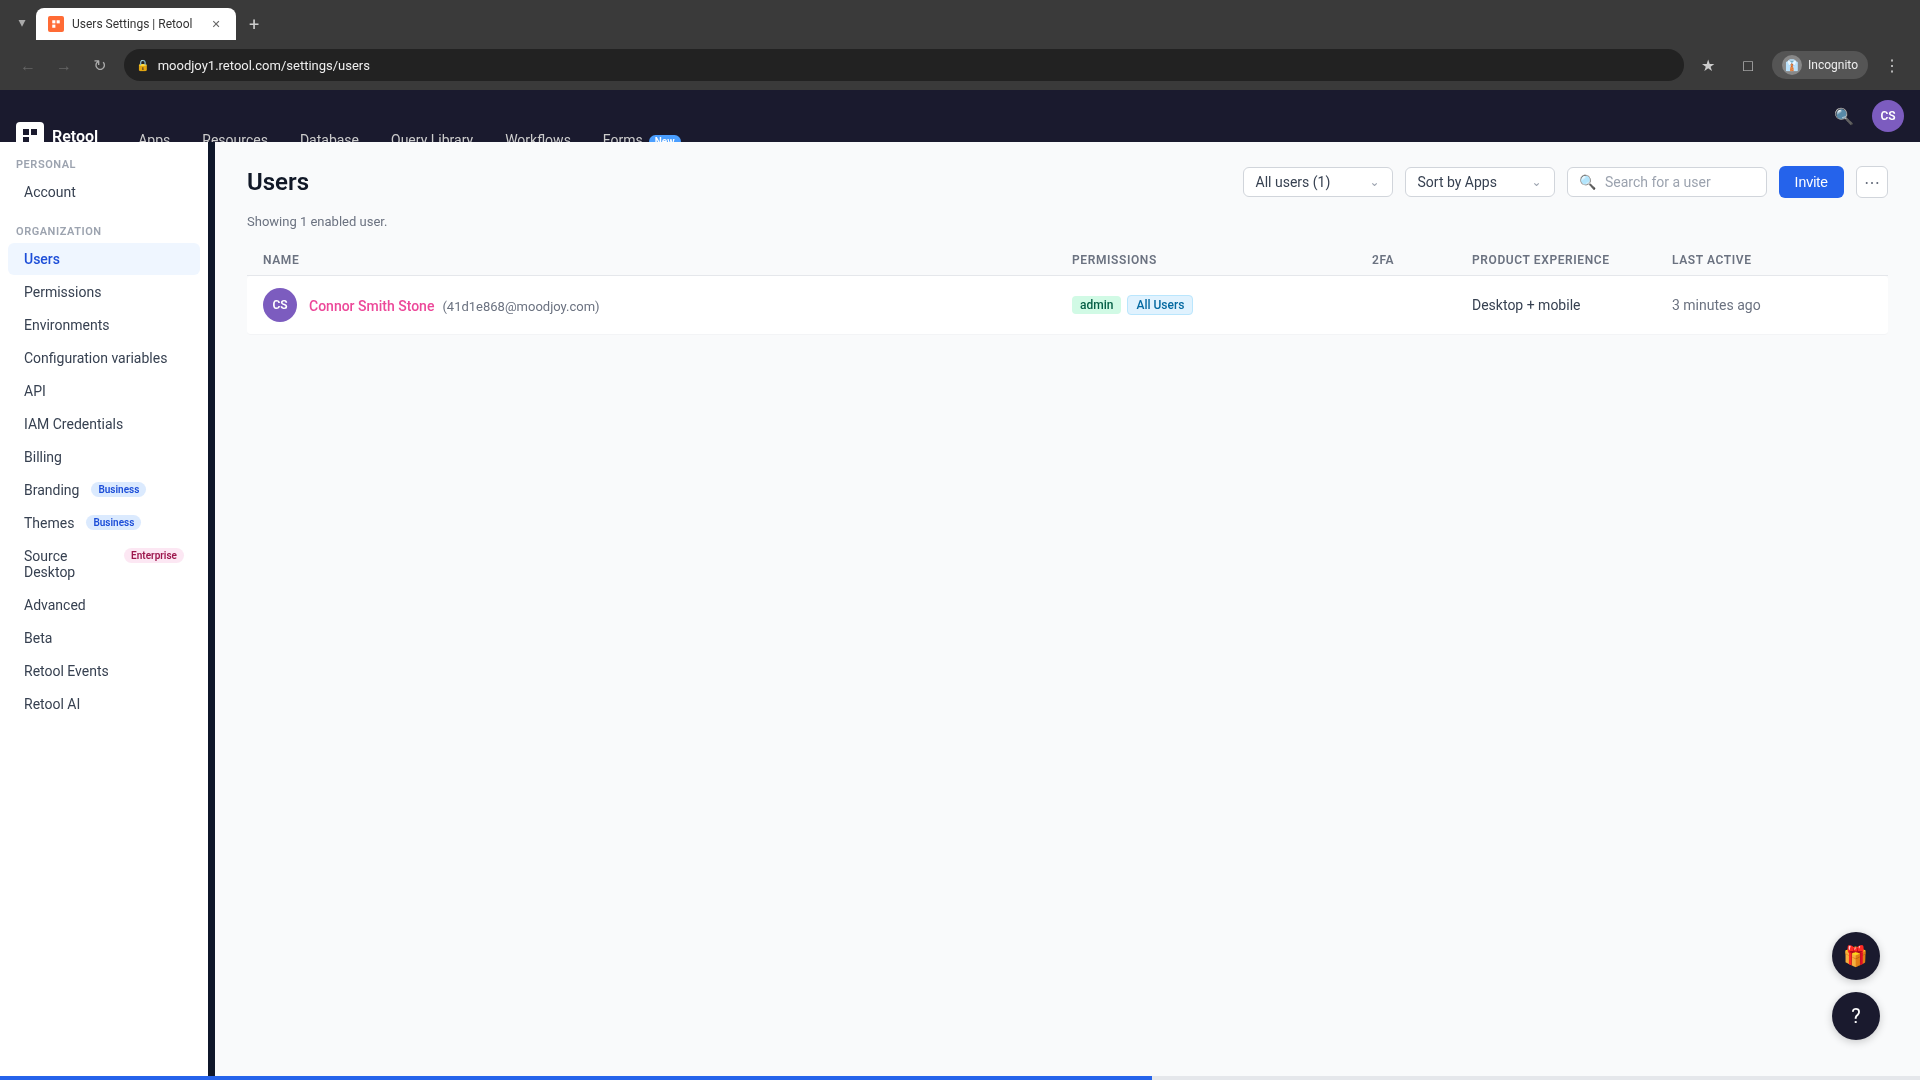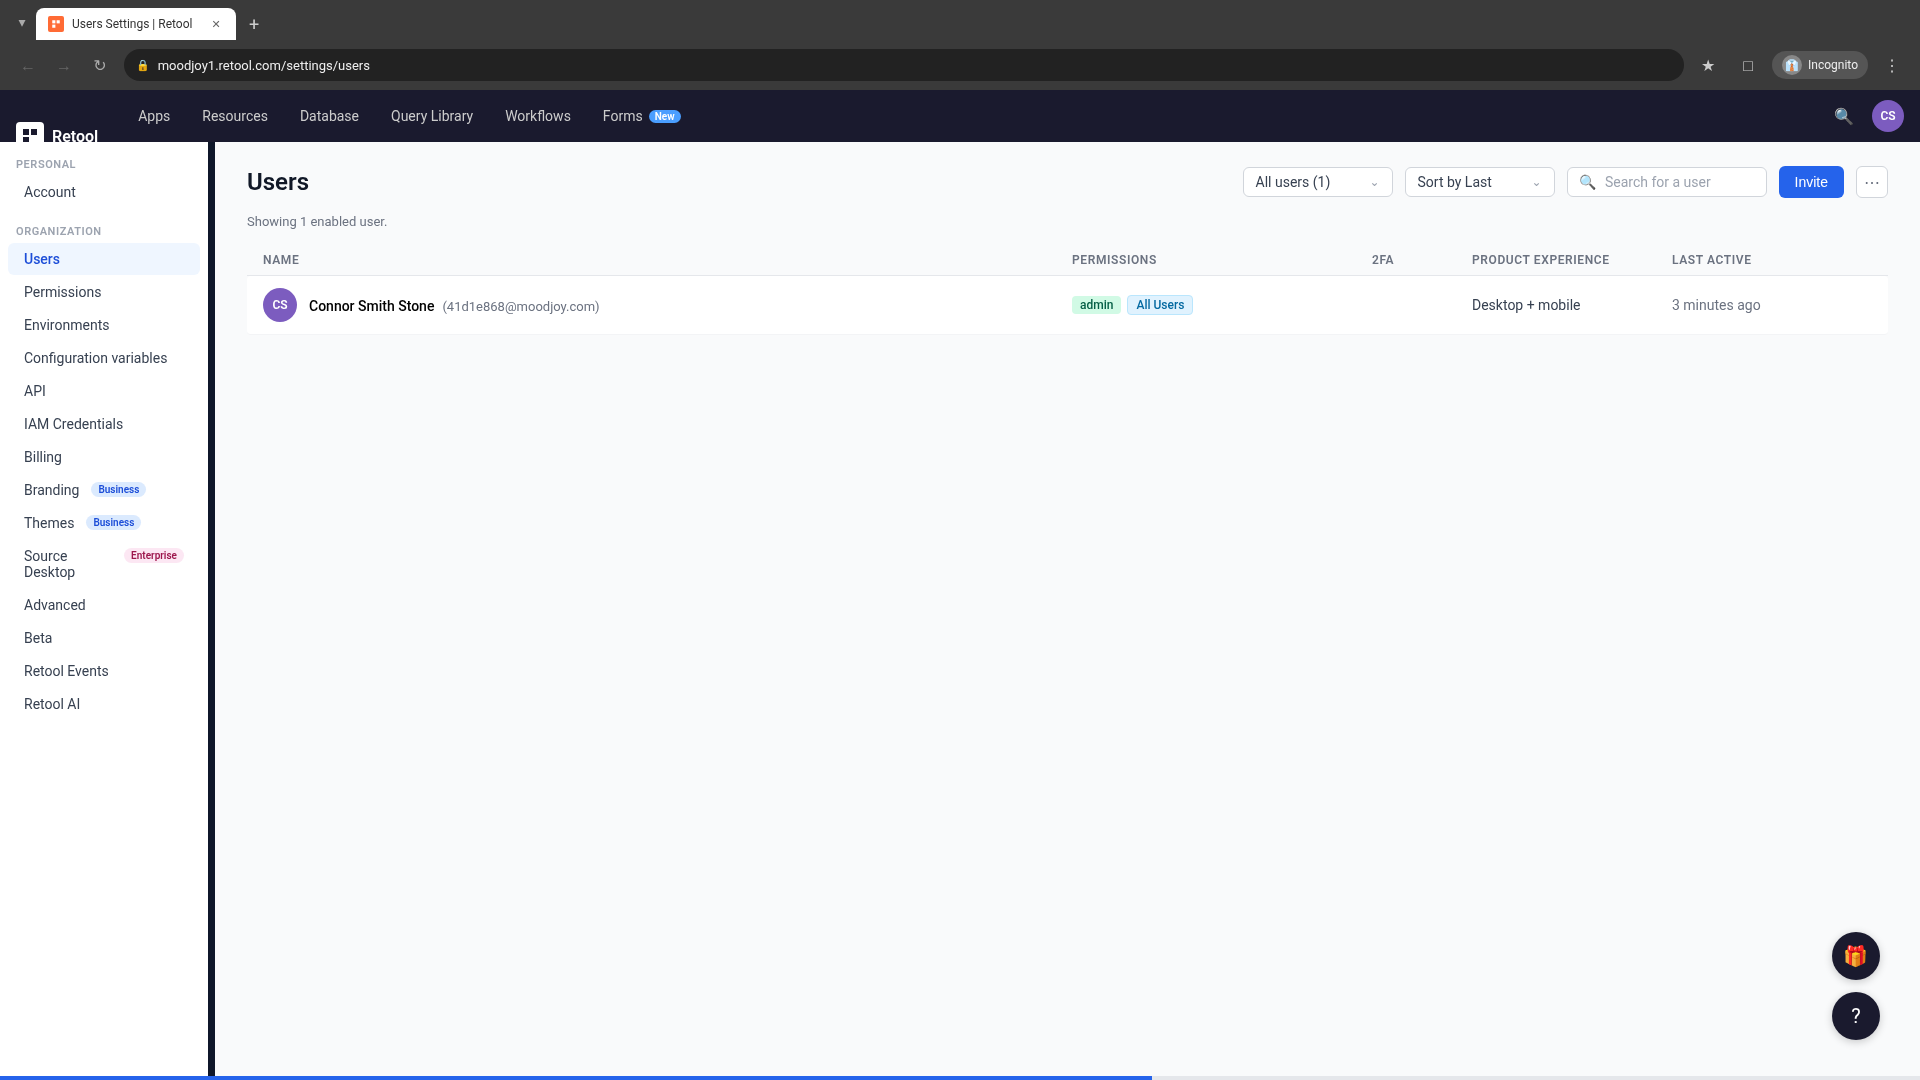--- a/index.html
+++ b/index.html
@@ -29,21 +29,21 @@
 
     
     .app { display: flex; flex-direction: column; height: calc(1080px - 90px); }
 
     
     .top-nav { background: #1a1a2e; height: 52px; display: flex; align-items: center; padding: 0 16px; gap: 0; }
     .retool-logo { display: flex; align-items: center; gap: 8px; color: #fff; font-weight: 600; font-size: 16px; padding: 0 16px 0 0; margin-right: 8px; margin-top: 40px; }
     .logo-icon { width: 28px; height: 28px; background: #fff; border-radius: 4px; display: flex; align-items: center; justify-content: center; }
     .logo-icon svg { width: 18px; height: 18px; }
     .nav-items { display: flex; align-items: center; gap: 0; flex: 1; }
-    .nav-item { color: #ccc; font-size: 14px; padding: 0 16px; height: 64px; display: flex; align-items: center; gap: 6px; cursor: pointer; transition: color 0.2s; }
+    .nav-item { color: #ccc; font-size: 14px; padding: 0 16px; height: 64px; display: flex; align-items: flex-end; gap: 6px; cursor: pointer; transition: color 0.2s; }
     .nav-badge { background: #4a9eff; color: #fff; font-size: 10px; padding: 1px 6px; border-radius: 10px; font-weight: 600; }
     .nav-right { display: flex; align-items: center; gap: 12px; }
     .nav-search-btn { width: 32px; height: 32px; display: flex; align-items: center; justify-content: center; color: #aaa; cursor: pointer; font-size: 16px; }
     .user-avatar { width: 32px; height: 32px; background: #7c5cbf; border-radius: 50%; display: flex; align-items: center; justify-content: center; color: #fff; font-size: 12px; font-weight: 600; cursor: pointer; }
 
     
     .main-content { display: flex; flex: 1; overflow: hidden; }
 
     
     .sidebar { width: 215px; background: #fff; border-right: 7px solid #0f172a; overflow-y: auto; padding: 8px 0; }
@@ -67,21 +67,21 @@
 
     .showing-text { font-size: 13px; color: #6b7280; margin-bottom: 16px; }
 
     
     .users-table { width: 100%; }
     .table-header { display: grid; grid-template-columns: 1fr 300px 100px 200px 200px; padding: 8px 16px; border-bottom: 1px solid #e5e7eb; }
     .table-header-cell { font-size: 12px; font-weight: 600; color: #6b7280; text-transform: uppercase; letter-spacing: 0.05em; }
     .table-row { display: grid; grid-template-columns: 1fr 300px 100px 200px 200px; padding: 12px 16px; align-items: center; border-bottom: 1px solid #f3f4f6; background: #fff; margin-bottom: 1px; border-radius: 4px; }
     .user-name-cell { display: flex; align-items: center; gap: 12px; }
     .user-avatar-sm { width: 34px; height: 34px; background: #7c5cbf; border-radius: 50%; display: flex; align-items: center; justify-content: center; color: #fff; font-size: 12px; font-weight: 600; flex-shrink: 0; }
-    .user-name { font-size: 14px; font-weight: 500; color: #000000; }
+    .user-name { font-size: 14px; font-weight: 500; color: #ec4899; }
     .user-email { font-size: 13px; color: #6b7280; margin-left: 4px; }
     .permissions-cell { display: flex; align-items: center; gap: 6px; }
     .perm-badge { font-size: 12px; padding: 2px 8px; border-radius: 4px; font-weight: 500; }
     .perm-admin { background: #d1fae5; color: #065f46; }
     .perm-all-users { background: #e0f2fe; color: #0369a1; border: 1px solid #bae6fd; }
     .cell-2fa { font-size: 14px; color: #6b7280; }
     .cell-product { font-size: 14px; color: #374151; }
     .cell-last-active { font-size: 14px; color: #6b7280; }
 
     
@@ -236,21 +236,21 @@
 
     <div class="page-content">
       <div class="page-header">
         <h1 class="page-title">Users</h1>
         <div class="header-controls">
           <div class="filter-dropdown">
             <span>All users (1)</span>
             <span class="chevron">⌄</span>
           </div>
           <div class="filter-dropdown">
-            <span>Sort by Last</span>
+            <span>Sort by Apps</span>
             <span class="chevron">⌄</span>
           </div>
           <div class="search-box">
             <span>🔍</span>
             <span>Search for a user</span>
           </div>
           <button class="invite-btn">Invite</button>
           <div class="more-btn">⋯</div>
         </div>
       </div>

